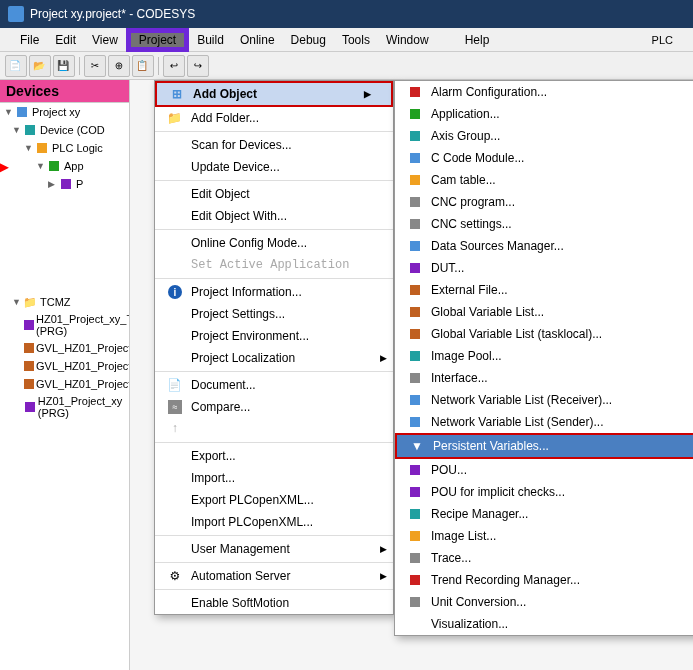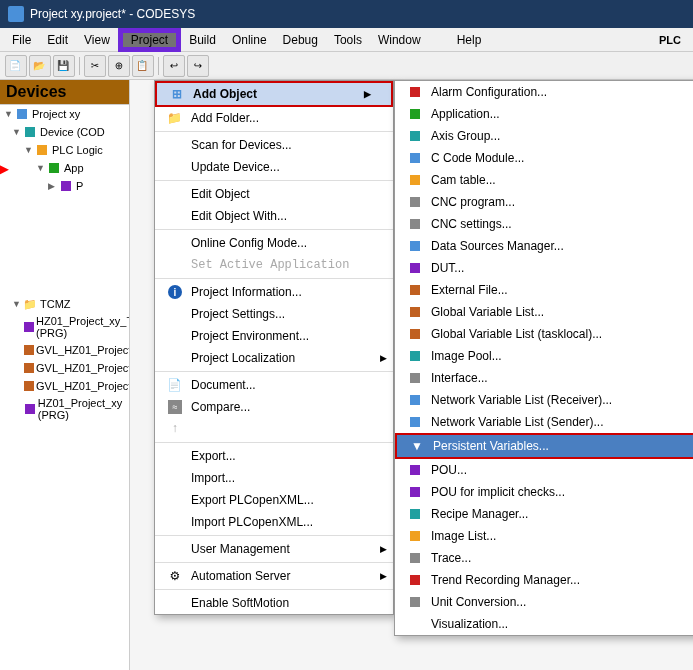--- a/index.html
+++ b/index.html
@@ -30,21 +30,21 @@
       border-radius: 2px;
     }
 
     
     .menu-bar {
       background: #f0f0f0;
       height: 24px;
       display: flex;
       align-items: center;
       border-bottom: 1px solid #ccc;
-      padding: 0 4px;
+      padding: 0 12px;
     }
     .menu-item {
       padding: 2px 8px;
       cursor: pointer;
       font-size: 12px;
       height: 24px;
       display: flex;
       align-items: center;
     }
     .menu-item.highlighted {
@@ -87,23 +87,23 @@
     }
 
     
     .sidebar {
       width: 130px;
       background: white;
       border-right: 1px solid #ccc;
       overflow: hidden;
     }
     .sidebar-header {
-      background: #a16207;
+      background: #ec4899;
       padding: 3px 6px;
-      font-size: 16px;
+      font-size: 14px;
       font-weight: bold;
       border-bottom: 1px solid #ccc;
     }
     .tree-item {
       padding: 2px 4px;
       display: flex;
       align-items: center;
       font-size: 11px;
       cursor: pointer;
     }
@@ -231,21 +231,21 @@
   <span class="menu-item">Edit</span>
   <span class="menu-item">View</span>
   <span class="menu-item highlighted red-border-box">Project</span>
   <span class="menu-item">Build</span>
   <span class="menu-item">Online</span>
   <span class="menu-item">Debug</span>
   <span class="menu-item">Tools</span>
   <span class="menu-item">Window</span>
   <span style="margin-left:20px;"></span>
   <span class="menu-item">Help</span>
-  <span style="margin-left:auto; padding-right:8px; font-size:11px; font-weight:bold;">PLC</span>
+  <span style="margin-left:auto; padding-right:8px; font-size:11px; font-weight:normal;">PLC</span>
 </div>
 
 <div class="toolbar">
   <div class="toolbar-btn" title="New">📄</div>
   <div class="toolbar-btn" title="Open">📂</div>
   <div class="toolbar-btn" title="Save">💾</div>
   <div class="toolbar-sep"></div>
   <div class="toolbar-btn" title="Cut">✂</div>
   <div class="toolbar-btn" title="Copy">⊕</div>
   <div class="toolbar-btn" title="Paste">📋</div>

